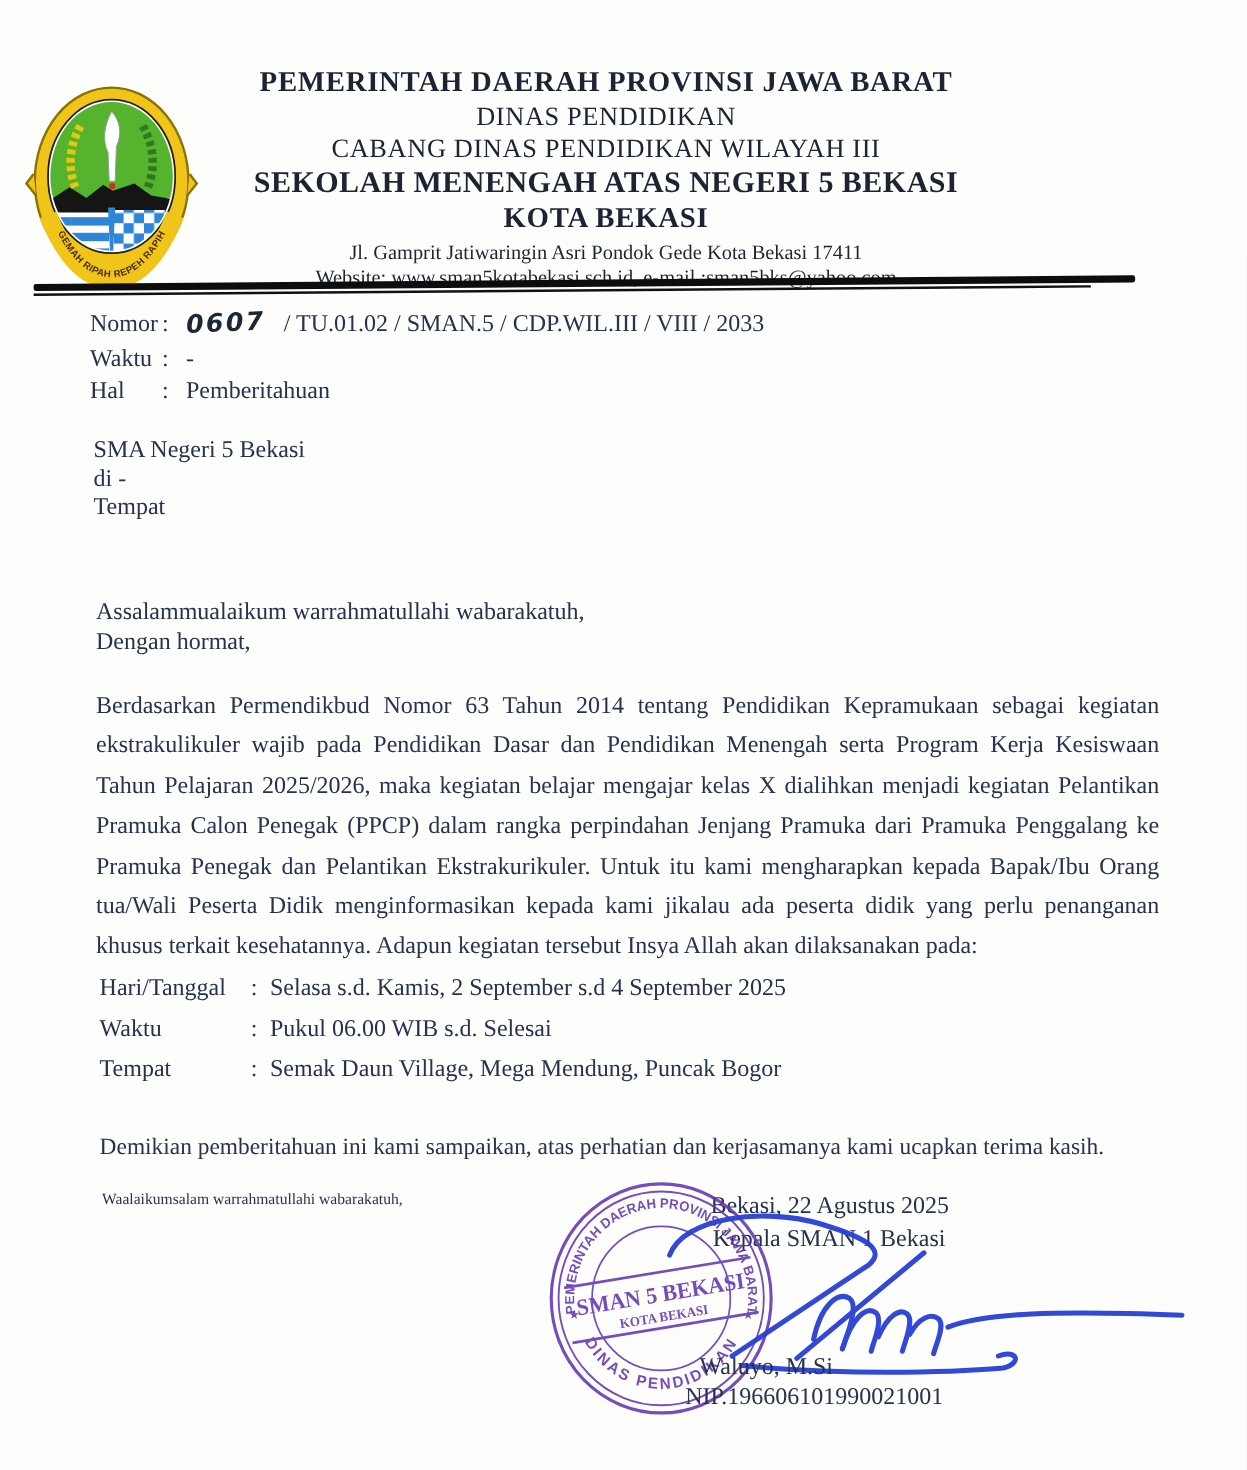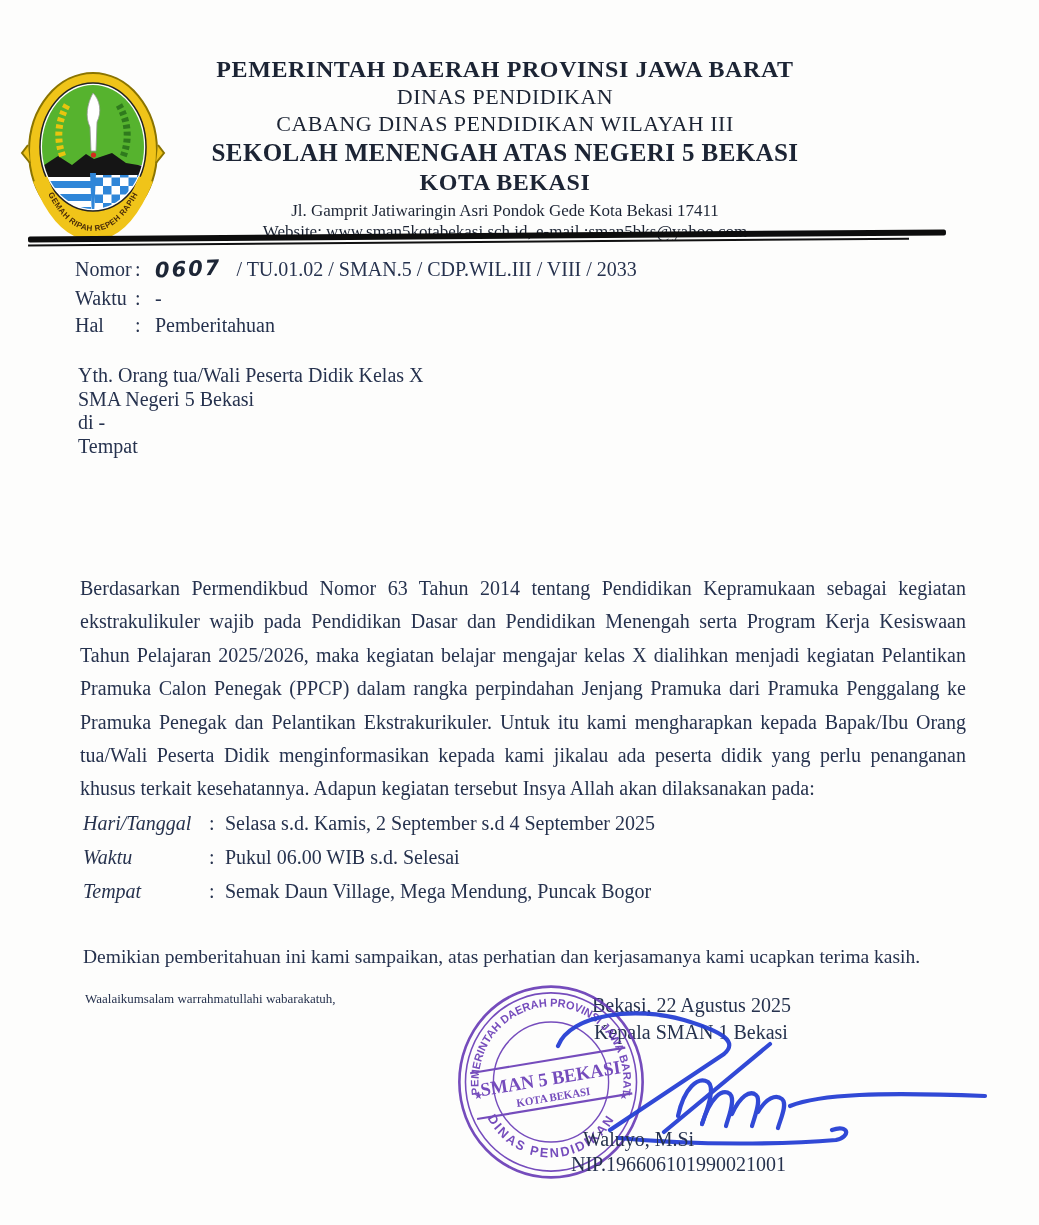--- a/index.html
+++ b/index.html
@@ -38,21 +38,21 @@
   
   .recipient { position:absolute; top:364px; left:78px; font-size:20px; line-height:23.5px; }
   
   .salutations { position:absolute; top:498px; left:80px; font-size:20px; line-height:24.5px; }
   .paragraph {
     position:absolute; top:552px; left:80px; width:886px;
     font-size:20px; line-height:33.4px; text-align:justify;
   }
   .schedule { position:absolute; top:806px; left:83px; font-size:20px; }
   .sched-row { display:flex; align-items:baseline; line-height:34px; }
-  .sched-label { width:126px;font-style:italic; }
+  .sched-label { width:126px; }
   .sched-colon { width:16px; }
   .closing { position:absolute; top:926px; left:83px; font-size:19.5px; white-space:nowrap; }
   .salam   { position:absolute; top:978px; left:85px; font-size:13px; }
   
   .sig-date  { position:absolute; top:994px;  left:592px; font-size:20px; }
   .sig-title { position:absolute; top:1021px; left:594px; font-size:20px; }
   .sig-name  { position:absolute; top:1128px; left:583px; font-size:20px; }
   .sig-nip   { position:absolute; top:1153px; left:571px; font-size:20px; }
   .stamp { position:absolute; left:455px; top:982px; width:192px; height:200px; opacity:.88; }
   .ink   { position:absolute; left:440px; top:1000px; width:560px; height:160px; }
@@ -130,26 +130,29 @@
       <span>-</span>
     </div>
     <div class="meta-row">
       <span class="meta-label">Hal</span>
       <span class="meta-colon">:</span>
       <span>Pemberitahuan</span>
     </div>
   </section>
 
   <section class="recipient">
-    <div>Yth. Orang tua/Wali Peserta Didik Kelas X</div>
     <div>SMA Negeri 5 Bekasi</div>
     <div>di -</div>
     <div>Tempat</div>
   </section>
 
+  <section class="salutations">
+    <div>Assalammualaikum warrahmatullahi wabarakatuh,</div>
+    <div>Dengan hormat,</div>
+  </section>
 
   <p class="paragraph">Berdasarkan Permendikbud Nomor 63 Tahun 2014 tentang Pendidikan Kepramukaan sebagai kegiatan ekstrakulikuler wajib pada Pendidikan Dasar dan Pendidikan Menengah serta Program Kerja Kesiswaan Tahun Pelajaran 2025/2026, maka kegiatan belajar mengajar kelas X dialihkan menjadi kegiatan Pelantikan Pramuka Calon Penegak (PPCP) dalam rangka perpindahan Jenjang Pramuka dari Pramuka Penggalang ke Pramuka Penegak dan Pelantikan Ekstrakurikuler. Untuk itu kami mengharapkan kepada Bapak/Ibu Orang tua/Wali Peserta Didik menginformasikan kepada kami jikalau ada peserta didik yang perlu penanganan khusus terkait kesehatannya. Adapun kegiatan tersebut Insya Allah akan dilaksanakan pada:</p>
 
   <section class="schedule">
     <div class="sched-row">
       <span class="sched-label">Hari/Tanggal</span>
       <span class="sched-colon">:</span>
       <span>Selasa s.d. Kamis, 2 September s.d 4 September 2025</span>
     </div>
     <div class="sched-row">

